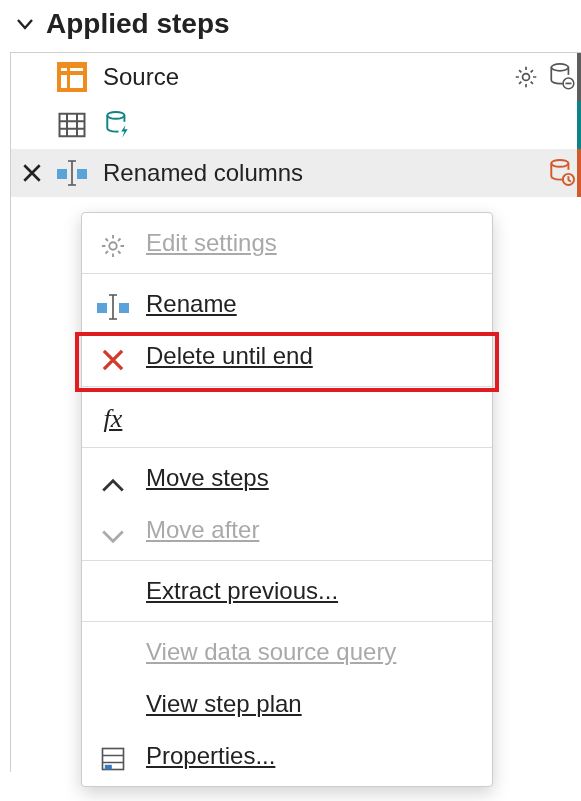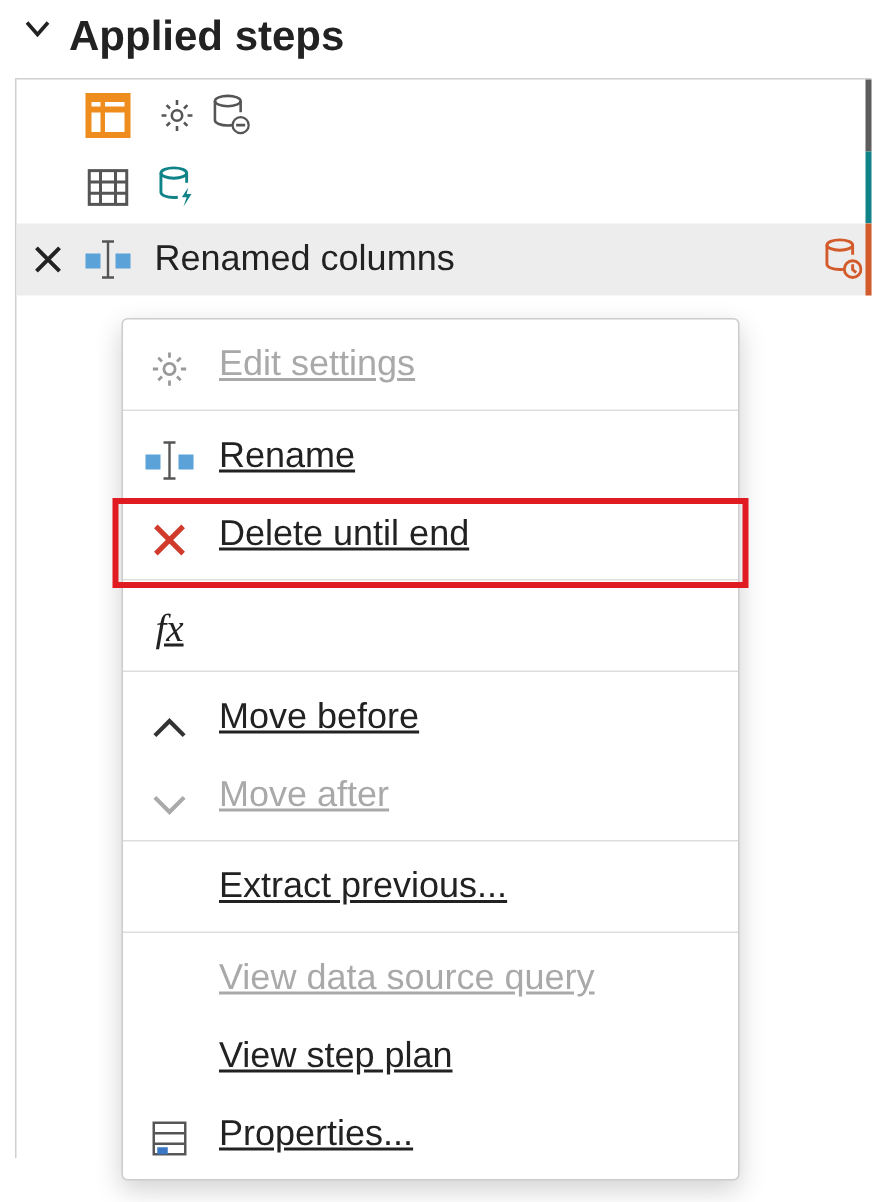--- a/index.html
+++ b/index.html
@@ -8,21 +8,21 @@
     font-family: "Segoe UI", Arial, sans-serif;
     font-size: 22px;
     color: #222;
     width: 581px;
     height: 801px;
     background: #fff;
   }
   .root { padding: 0 0 0 10px; }
   .section-header {
     display: flex;
-    align-items: flex-start;
+    align-items: center;
     gap: 10px;
     font-size: 28px;
     font-weight: 600;
     padding: 8px 0 12px 4px;
   }
   .section-header .chev {
     width: 22px; height: 22px; display:flex; align-items:center; justify-content:center;
   }
   .panel {
     border: 1px solid #cfcfcf;
@@ -108,20 +108,21 @@
   </div>
 
   <div class="panel">
 
     <div class="row">
       <span class="step-icon">
         <span class="src-icon">
             <span class="v"></span>
           </span>
       </span>
+      <span class="step-label">Source</span>
       <span class="right-icons">
         <span class="ri">
           <svg width="26" height="26" viewBox="0 0 24 24" fill="none" stroke="#555" stroke-width="1.6">
               <circle cx="12" cy="12" r="3.2"></circle>
               <path d="M12 2.5v3M12 18.5v3M21.5 12h-3M5.5 12h-3M18.4 5.6l-2.1 2.1M7.7 16.3l-2.1 2.1M18.4 18.4l-2.1-2.1M7.7 7.7L5.6 5.6"></path>
             </svg>
         </span>
         <span class="ri">
           <svg width="26" height="30" viewBox="0 0 24 28" fill="none" stroke="#555" stroke-width="1.6">
               <ellipse cx="10" cy="5" rx="8" ry="3.2"></ellipse>
@@ -218,21 +219,21 @@
           <span style="font-style:italic;font-family:Georgia,serif;font-size:26px;">fx</span>
         </span>
       </div>
       <div class="cm-sep"></div>
       <div class="cm-item">
         <span class="cm-icon">
           <svg width="26" height="20" viewBox="0 0 24 16">
               <path d="M3 13l9-9 9 9" fill="none" stroke="#333" stroke-width="2.6"></path>
             </svg>
         </span>
-        <span>Move before</span>
+        <span>Move steps</span>
       </div>
       <div class="cm-item disabled">
         <span class="cm-icon">
           <svg width="26" height="20" viewBox="0 0 24 16">
               <path d="M3 3l9 9 9-9" fill="none" stroke="#aaa" stroke-width="2.6"></path>
             </svg>
         </span>
         <span>Move after</span>
       </div>
       <div class="cm-sep"></div>

